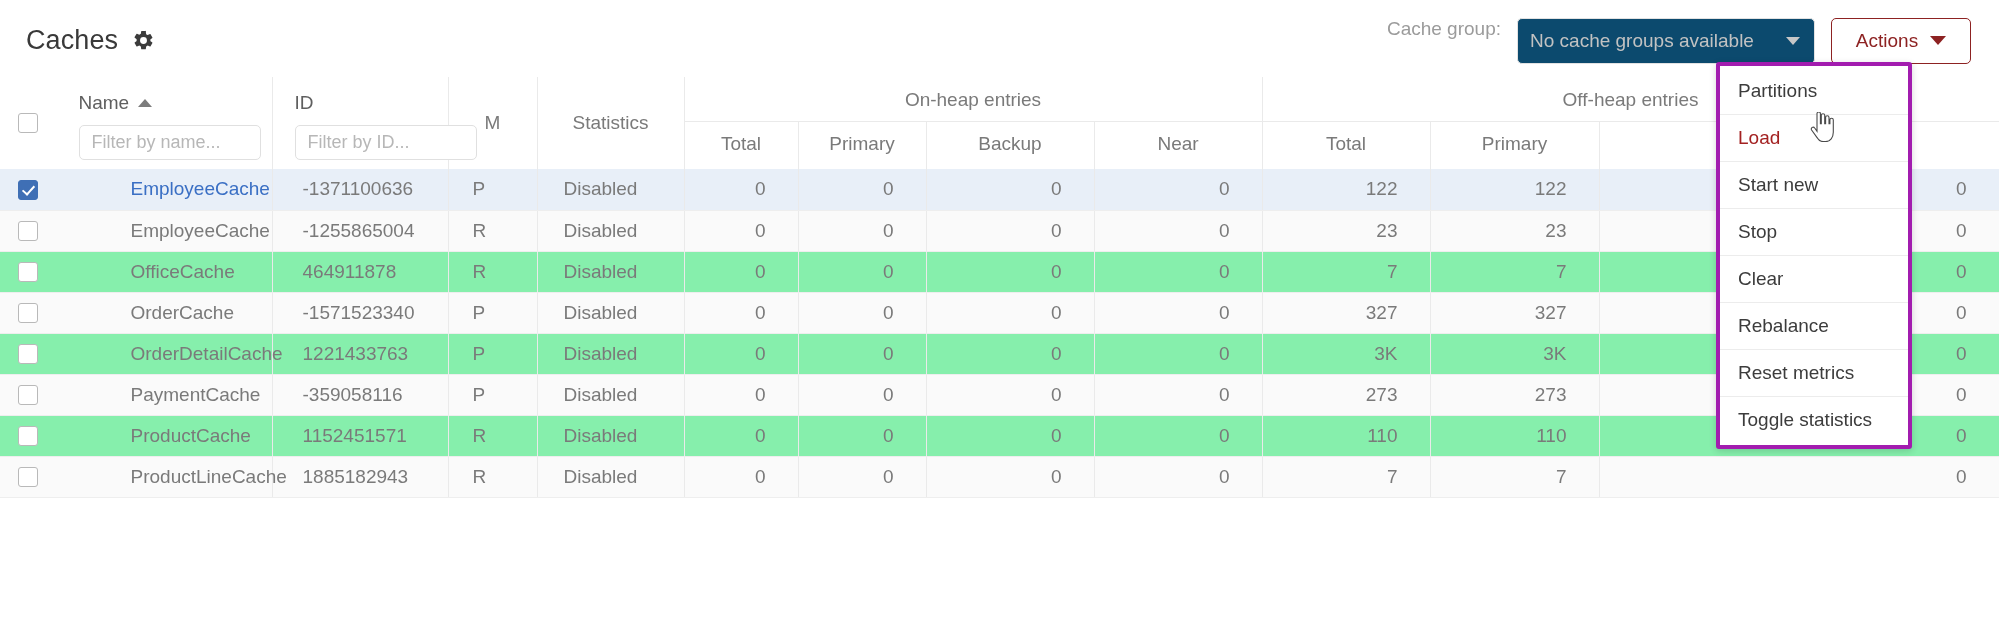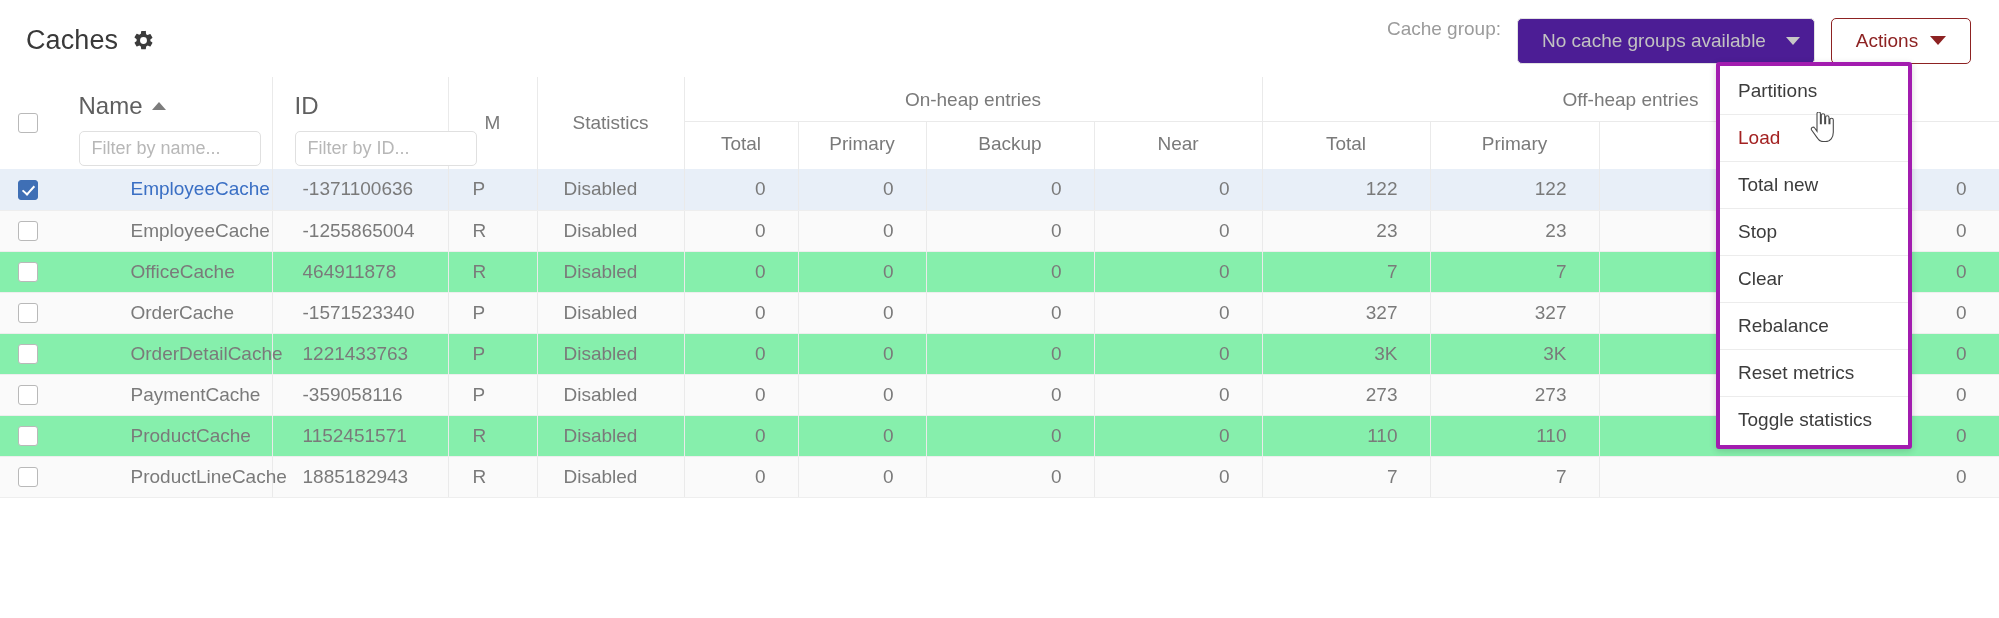--- a/index.html
+++ b/index.html
@@ -27,22 +27,22 @@
   .page-title { font-size: 27px; color: #393939; font-weight: 400; letter-spacing: .1px; }
   .gear-icon { width: 23px; height: 23px; display:block; }
 
   .topbar-right {
     margin-left: auto; display: flex; gap: 16px;
     margin-right: 28px;
   }
   .cache-group-label { font-size: 19px; color: #9b9b9b; }
   .cache-group-select {
     width: 298px; height: 46px; border: 1px solid #e2e2e2; border-radius: 5px;
-    background: #4c1d95; display: flex; align-items: center;
-    padding: 0 14px 0 24px; cursor: pointer;
+    background: #0c4a6e; display: flex; align-items: center;
+    padding: 0 14px 0 12px; cursor: pointer;
   }
   .cache-group-select .txt { font-size: 19px; color: #c2c2c2; flex: 1; white-space: nowrap; }
   .caret-down {
     width: 0; height: 0;
     border-left: 7px solid transparent; border-right: 7px solid transparent;
     border-top: 8px solid #c7c7c7; margin-left: 8px;
   }
   .actions-btn {
     height: 46px; min-width: 140px; border: 1px solid #8d2222; border-radius: 5px;
     background: #fff; color: #8d2222; font-size: 19px;
@@ -61,21 +61,21 @@
   table.grid th, table.grid td {
     border-right: 1px solid #eaeaea;
     font-weight: 400;
     color: #7a7a7a;
   }
   thead th { background:#fff; vertical-align: middle; }
   .hdr-group { text-align: center; font-size: 19px; color: #8a8a8a; padding: 12px 0 10px; border-bottom: 1px solid #eaeaea; }
   .hdr-sub   { text-align: center; font-size: 19px; color: #8a8a8a; padding: 11px 0 14px; }
   .hdr-tall  { text-align: center; font-size: 19px; color: #8a8a8a; vertical-align: middle; }
   .hdr-name  { text-align: left; padding-left: 22px; vertical-align: top; }
-  .hdr-name .lbl { font-size: 24px; color: #5f5f5f; display:inline-flex; align-items:center; gap:9px; padding-top: 14px; }
+  .hdr-name .lbl { font-size: 19px; color: #5f5f5f; display:inline-flex; align-items:center; gap:9px; padding-top: 14px; }
   .sort-asc { width:0;height:0;border-left:7px solid transparent;border-right:7px solid transparent;border-bottom:8px solid #7c7c7c; }
   .filter-input {
     margin-top: 11px; width: 182px; height: 35px;
     border: 1px solid #e0e0e0; border-radius: 5px; background:#fff;
     font-size: 18px; color: #0f172a; padding: 0 12px;
     font-family: "Liberation Sans", sans-serif; outline: none;
   }
   .filter-input::placeholder { color:#b7b7b7; }
   .chk-cell { text-align: center; vertical-align: middle; border-right: 1px solid transparent !important; }
 
@@ -319,21 +319,21 @@
             <td class="num">7</td>
             <td class="num">0</td>
           </tr>
         </tbody>
     </table>
   </div>
 
   <div class="menu" id="actions-menu">
       <div class="menu-item">Partitions</div>
       <div class="menu-item hover">Load</div>
-      <div class="menu-item">Total new</div>
+      <div class="menu-item">Start new</div>
       <div class="menu-item">Stop</div>
       <div class="menu-item">Clear</div>
       <div class="menu-item">Rebalance</div>
       <div class="menu-item">Reset metrics</div>
       <div class="menu-item">Toggle statistics</div>
     </div>
 
   <div class="cursor">
     <svg viewBox="0 0 26 30" width="26" height="30">
       <path d="M7 1.6c0-1 .8-1.6 1.7-1.6s1.7.7 1.7 1.6v10.2h.9V3.3c0-1 .8-1.6 1.7-1.6s1.7.7 1.7 1.6v8.5h.9V5.4c0-.9.8-1.6 1.7-1.6s1.7.7 1.7 1.6v6.4h.9V7.9c0-.9.8-1.6 1.7-1.6s1.7.7 1.7 1.6v12.4c0 5-3 9.3-7.6 9.3h-2.6c-3 0-4.6-1.6-6.2-4.2L1.6 18c-.6-1-.3-2.1.6-2.6.8-.5 1.9-.3 2.5.6l2.3 3.2V1.6z" fill="#ffffff" stroke="#4a4a4a" stroke-width="1.1"></path>

